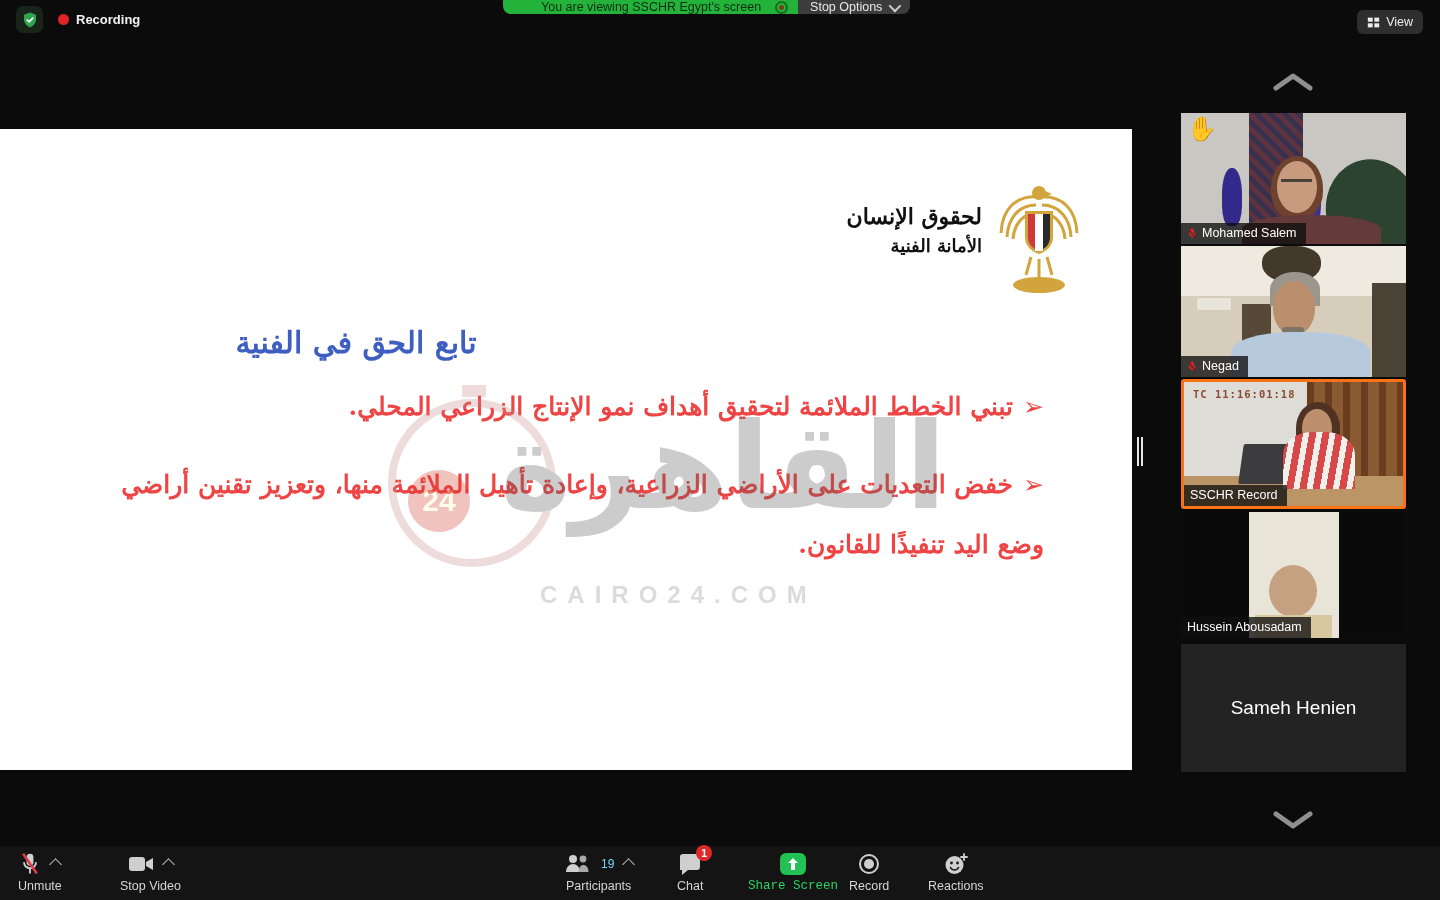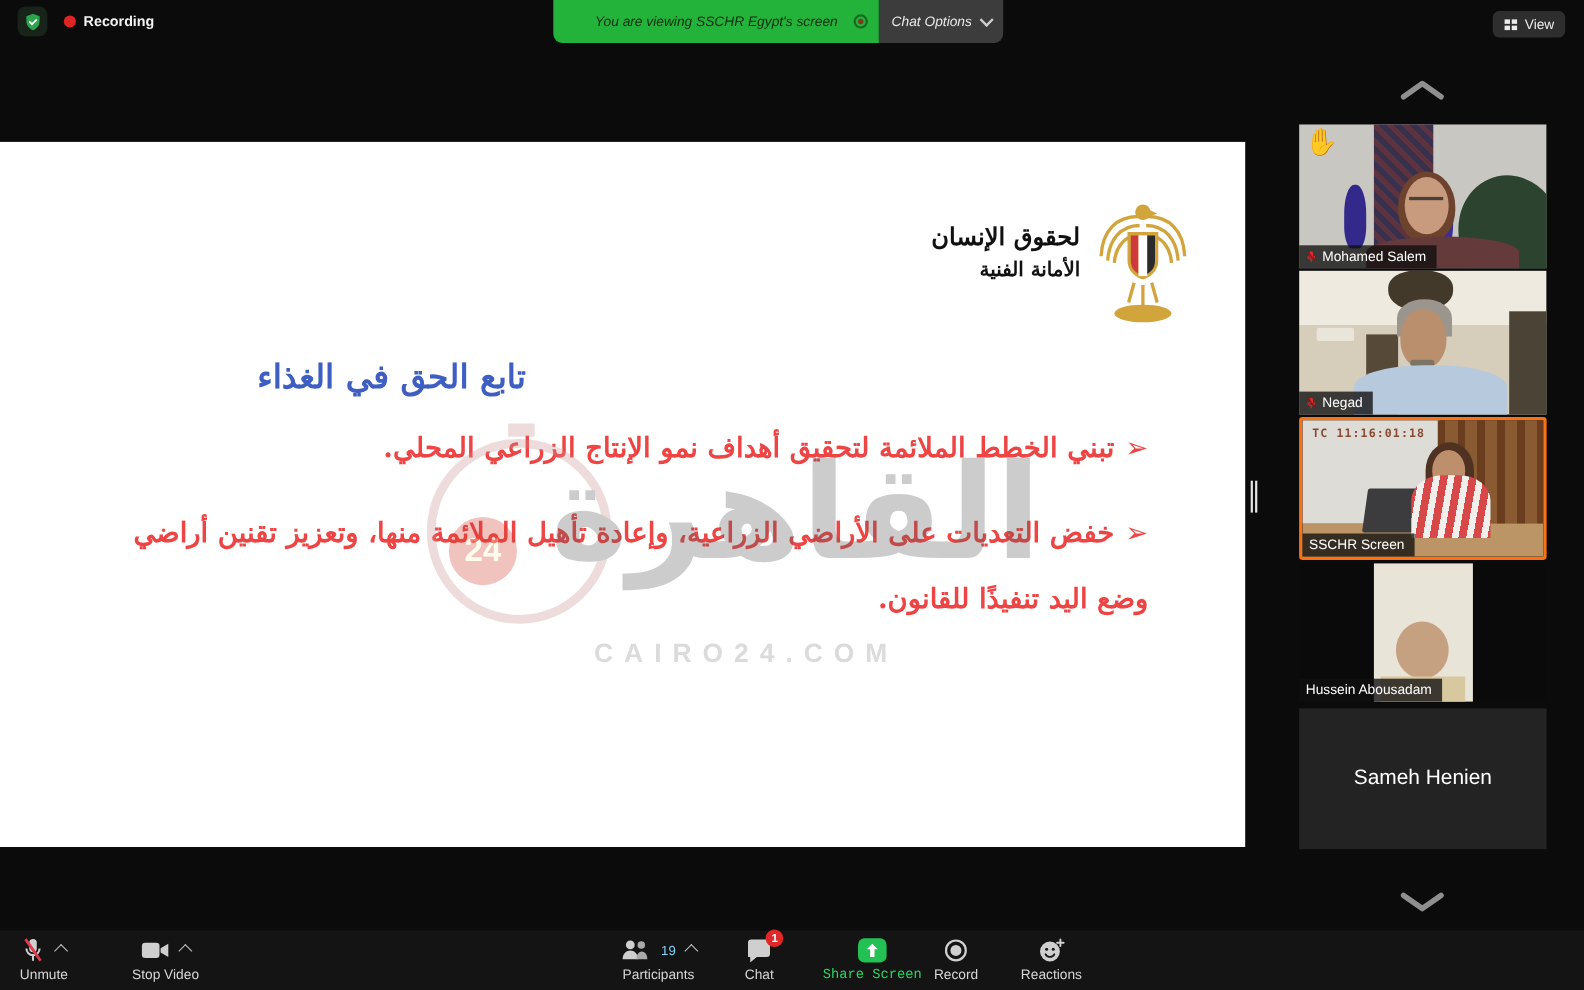--- a/index.html
+++ b/index.html
@@ -7,21 +7,21 @@
               font-family:"Liberation Sans", sans-serif; }
   .stage { position:relative; width:1440px; height:900px; background:#0b0b0b; }
 
   
   .shield-tile { position:absolute; left:16px; top:6px; width:27px; height:27px;
                  background:#18231a; border-radius:7px; display:flex; align-items:center; justify-content:center; }
   .rec-wrap { position:absolute; left:58px; top:12px; display:flex; align-items:center; gap:7px; }
   .rec-dot { width:11px; height:11px; border-radius:50%; background:#e02323; }
   .rec-label { color:#f2f2f2; font-size:13px; font-weight:bold; }
 
-  .banner { position:absolute; left:503px; top:0; height:39px; display:flex;font-style:italic; }
+  .banner { position:absolute; left:503px; top:0; height:14px; display:flex; }
   .banner-green { background:#23b33a; color:#0f2c12; font-size:12.5px; display:flex; align-items:center;
                   padding:0 10px 0 38px; border-radius:0 0 0 8px; gap:14px; }
   .banner-dot { width:13px; height:13px; border-radius:50%; border:2px solid #156b22;
                 display:flex; align-items:center; justify-content:center; }
   .banner-dot i { display:block; width:5px; height:5px; border-radius:50%; background:#7c3c1d; }
   .view-options { background:#3c3c3c; color:#e8e8e8; font-size:12.5px; display:flex; align-items:center;
                   gap:7px; padding:0 12px; border-radius:0 0 8px 0; cursor:pointer; }
   .chev-dn-sm { width:9px; height:9px; border-right:2px solid #cfcfcf; border-bottom:2px solid #cfcfcf;
                 transform:rotate(45deg) translateY(-2px); }
 
@@ -143,21 +143,21 @@
   </div>
 
   <div class="banner">
     <div class="banner-green">
       <span>You are viewing SSCHR Egypt's screen</span>
       <span class="banner-dot">
           <i></i>
         </span>
     </div>
     <div class="view-options">
-      <span>Chat Options</span>
+      <span>Stop Options</span>
       <span class="chev-dn-sm"></span>
     </div>
   </div>
 
   <div class="view-btn">
     <svg width="13" height="13" viewBox="0 0 16 16">
       <rect x="1" y="2" width="6" height="5" fill="#ececec"></rect>
         <rect x="9" y="2" width="6" height="5" fill="#ececec"></rect>
       <rect x="1" y="9" width="6" height="5" fill="#ececec"></rect>
         <rect x="9" y="9" width="6" height="5" fill="#ececec"></rect>
@@ -183,21 +183,21 @@
       <path d="M31 30 h28 v26 c0 9 -7 15 -14 17 c-7 -2 -14 -8 -14 -17z" fill="#d2a43c"></path>
       <path d="M34 33 h7 v35 c-3 -2 -7 -5 -7 -12z" fill="#ce3a3a"></path>
       <rect x="41" y="33" width="8" height="37" fill="#ffffff"></rect>
       <path d="M49 33 h7 v23 c0 7 -4 10 -7 12z" fill="#2a2a2a"></path>
       <g stroke="#d2a43c" stroke-width="3">
         <path d="M37 76 l-5 18 M45 78 v20 M53 76 l5 18"></path>
       </g>
       <ellipse cx="45" cy="104" rx="26" ry="8" fill="#d2a43c"></ellipse>
     </svg>
 
-    <div class="slide-title">تابع الحق في الغذاء</div>
+    <div class="slide-title">تابع الحق في الفنية</div>
 
     <div class="bullets">
       <div class="bullet">
         <span class="bmark">➢</span><span>تبني الخطط الملائمة لتحقيق أهداف نمو الإنتاج الزراعي المحلي.</span>
       </div>
       <div class="bullet">
         <span class="bmark">➢</span><span>خفض التعديات على الأراضي الزراعية، وإعادة تأهيل الملائمة منها، وتعزيز تقنين أراضي وضع اليد تنفيذًا للقانون.</span>
       </div>
     </div>
 
@@ -270,21 +270,21 @@
       <div class="screen"></div>
         <div class="chairs"></div>
         <div class="table"></div>
       <div class="laptop"></div>
         <div class="hair"></div>
         <div class="face"></div>
         <div class="stripes"></div>
     </div>
     <div class="timecode">TC 11:16:01:18</div>
     <div class="name-tag">
-      <span>SSCHR Screen</span>
+      <span>SSCHR Record</span>
     </div>
   </div>
 
   <div class="tile t4" style="top:512px; height:126px;">
     <div class="sc">
       <div class="strip"></div>
         <div class="head"></div>
         <div class="shirt"></div>
     </div>
     <div class="name-tag">

